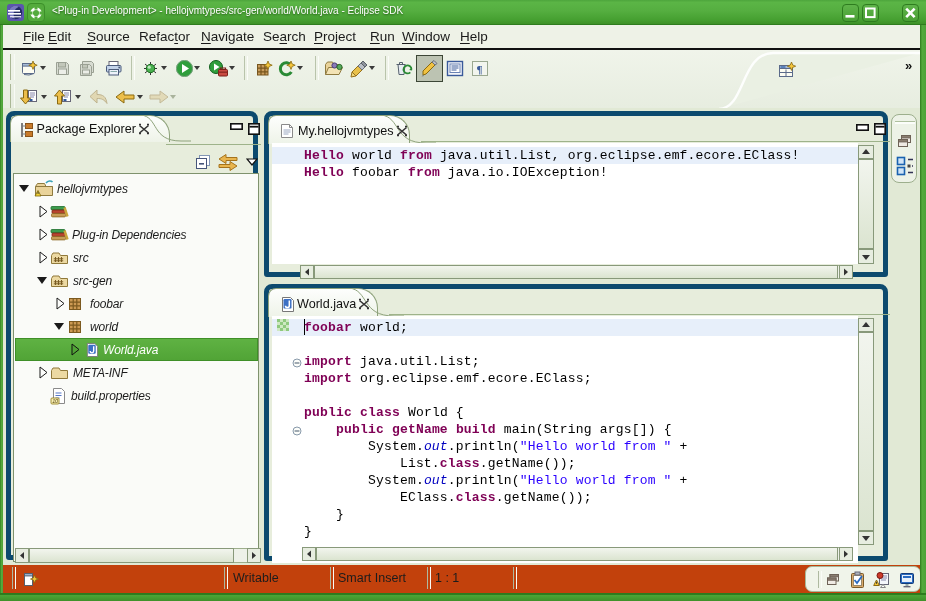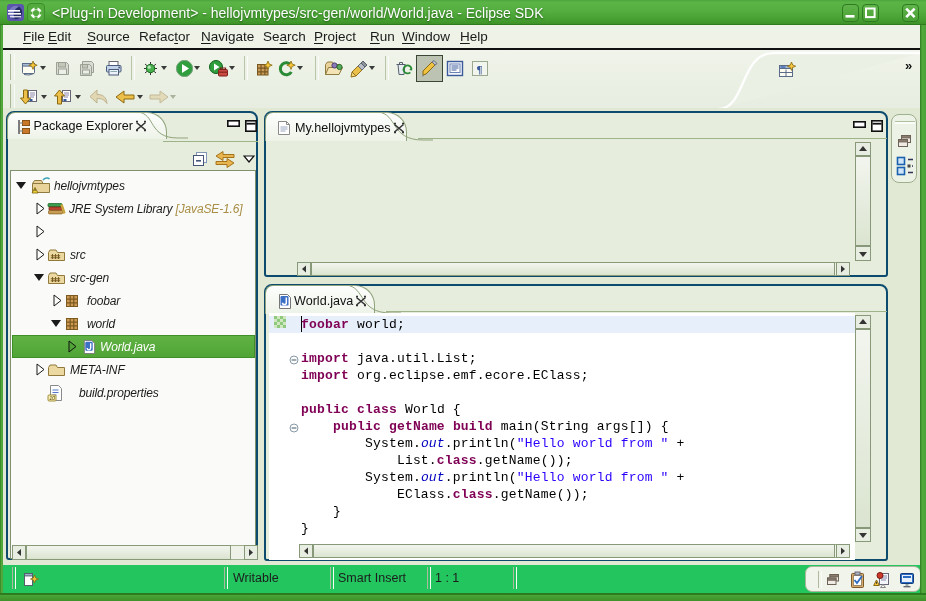--- a/index.html
+++ b/index.html
@@ -1,56 +1,56 @@
 <!DOCTYPE html>
 <html><head><meta charset="utf-8"><style>
 html,body{margin:0;padding:0;width:926px;height:601px;overflow:hidden;}
 body{font-family:"Liberation Sans",sans-serif;background:#4da139;position:relative;}
 .abs{position:absolute;}
 
 #titlebar{position:absolute;left:0;top:0;width:926px;height:25px;box-sizing:border-box;
  background:linear-gradient(180deg,#4da53c 0%,#5bb546 10%,#55ae40 45%,#46a031 82%,#3e9128 100%);
  border-bottom:1px solid #2e7c1e;}
-#titletext{position:absolute;left:52px;top:5px;font-size:14px;color:#fff;
+#titletext{position:absolute;left:52px;top:5px;font-size:10px;color:#fff;
  text-shadow:0 1px 2px rgba(20,70,10,.8);white-space:nowrap;}
 .winbtn{position:absolute;top:4px;width:17px;height:18px;border-radius:4px;
  background:linear-gradient(#5fb44a,#49a034);border:1px solid #2e7c1f;box-sizing:border-box;}
 
 #menubar{position:absolute;left:3px;top:25px;width:917px;height:23px;background:#eef2e7;
  border-bottom:2px solid #111;}
 .menuitem{position:absolute;top:4px;font-size:13.5px;color:#1a1a1a;white-space:nowrap;}
 .menuitem u{text-decoration:underline;text-underline-offset:2px;}
 
 #toolbar{position:absolute;left:3px;top:50px;width:917px;height:58px;
  background:linear-gradient(#f0f4ea,#e7ede0);}
 .tsep{position:absolute;width:2px;height:24px;border-left:1px solid #b9c4ab;border-right:1px solid #fbfcf9;}
 .thandle{position:absolute;width:3px;height:26px;border-left:1px solid #aab795;border-right:1px solid #f8faf5;}
 .drop{position:absolute;width:0;height:0;border-left:3.5px solid transparent;border-right:3.5px solid transparent;border-top:4px solid #3a3a3a;}
 .dropdim{border-top-color:#a9b39c;}
 
 #mainarea{position:absolute;left:3px;top:108px;width:917px;height:457px;background:#e1e9d5;}
 
-.panel{position:absolute;border:2px solid #0c4a6e;border-radius:8px 8px 3px 3px;background:#e7eddc;box-sizing:border-box;}
+.panel{position:absolute;border:5px solid #0c4a6e;border-radius:8px 8px 3px 3px;background:#e7eddc;box-sizing:border-box;}
 .tabactive{position:absolute;background:linear-gradient(#fdfefd,#eef3e8);border:1px solid #8fa37c;border-bottom:none;box-sizing:border-box;}
 
 #pkxContent{position:absolute;background:#fafbf8;border:1px solid #7f926d;box-sizing:border-box;font-style:italic;}
 .trow{position:absolute;height:23px;display:flex;align-items:center;font-size:12px;letter-spacing:-0.15px;color:#1c1c1c;white-space:nowrap;}
 
 .edwhite{position:absolute;background:#fff;}
 .codeline{white-space:pre;font-family:"Liberation Mono",monospace;font-size:13px;letter-spacing:0.19px;line-height:17px;color:#000;}
 .kw{color:#7f0055;font-weight:bold;}
 .str{color:#2a00ff;}
 .stat{color:#0000c0;font-style:italic;}
 .curline{position:absolute;background:#e7effa;}
 
 .sbtrack{position:absolute;background:#edf1e8;border:1px solid #9dae8c;box-sizing:border-box;}
 .sbthumb{position:absolute;background:linear-gradient(#f2f5ee,#dbe4d0);border:1px solid #88997a;box-sizing:border-box;}
 .sbbtn{position:absolute;background:#e7ede0;border:1px solid #88997a;box-sizing:border-box;}
 
-#statusbar{position:absolute;left:3px;top:565px;width:917px;height:28px;background:#22c55e;}
+#statusbar{position:absolute;left:3px;top:565px;width:917px;height:28px;background:#c2410c;}
 .ssep{position:absolute;top:2px;width:2px;height:22px;border-left:1px solid #aeb9a0;border-right:1px solid #fafcf7;}
 .stext{position:absolute;top:6px;font-size:12.5px;color:#1c1c1c;}
 #bottomedge{position:absolute;left:0;top:593px;width:926px;height:8px;background:linear-gradient(#2c7a1d,#2c7a1d 18%,#4aa436 30%,#3f9129);}
 
 #leftedge{position:absolute;left:0;top:25px;width:3px;height:568px;background:linear-gradient(90deg,#2c7a1d,#54ab3d 40%,#4da139);}
 #rightedge{position:absolute;left:920px;top:25px;width:6px;height:568px;background:linear-gradient(90deg,#2c7a1d,#54ab3d 35%,#4da139);}
 svg{display:block;}
 </style></head>
 <body>
 
@@ -340,26 +340,34 @@
           <path d="M3 6l7 5.5-7 5.5z" fill="#fcfdfb" stroke="#1a1a1a"></path>
         </svg>
       </div>
     <div class="trow" style="left:36px;top:26px;">
         <svg width="19" height="17" viewBox="0 0 19 17" class="libicon">
         <rect x="1" y="3.5" width="14" height="3.4" rx="1" fill="#3c9c4e" stroke="#1d6e2c" stroke-width=".8"></rect>
         <rect x="2" y="7" width="14" height="3.4" rx="1" fill="#b8452f" stroke="#7c2516" stroke-width=".8"></rect>
         <rect x="1.5" y="10.5" width="14" height="3.4" rx="1" fill="#c79c56" stroke="#8a6420" stroke-width=".8"></rect>
         <path d="M14.5 4.5l3 9" stroke="#caa53c" stroke-width="2.4"></path>
       </svg>
-      <span style="margin-left:3px">JRE System Library <span style="color:#a98e45">[JavaSE-1.6]</span></span>
       </div>
     <div class="trow" style="left:23px;top:49px;">
         <svg width="12" height="23" viewBox="0 0 12 23">
           <path d="M3 6l7 5.5-7 5.5z" fill="#fcfdfb" stroke="#1a1a1a"></path>
         </svg>
+      </div>
+    <div class="trow" style="left:36px;top:49px;">
+        <svg width="19" height="17" viewBox="0 0 19 17">
+        <rect x="1" y="3.5" width="14" height="3.4" rx="1" fill="#3c9c4e" stroke="#1d6e2c" stroke-width=".8"></rect>
+        <rect x="2" y="7" width="14" height="3.4" rx="1" fill="#b8452f" stroke="#7c2516" stroke-width=".8"></rect>
+        <rect x="1.5" y="10.5" width="14" height="3.4" rx="1" fill="#c79c56" stroke="#8a6420" stroke-width=".8"></rect>
+        <path d="M14.5 4.5l3 9" stroke="#caa53c" stroke-width="2.4"></path>
+      </svg>
+      <span style="margin-left:3px">Plug-in Dependencies</span>
       </div>
     <div class="trow" style="left:23px;top:72px;">
         <svg width="12" height="23" viewBox="0 0 12 23">
           <path d="M3 6l7 5.5-7 5.5z" fill="#fcfdfb" stroke="#1a1a1a"></path>
         </svg>
       </div>
     <div class="trow" style="left:36px;top:72px;">
         <svg width="19" height="17" viewBox="0 0 19 17">
         <path d="M1.5 14.5v-8l1.5-2.5h6l1.5 2.5h7v8z" fill="#ecd9a2" stroke="#90793a"></path>
         <g stroke="#7a5c23" stroke-width="1">
@@ -440,21 +448,21 @@
       </div>
     <div class="trow" style="left:36px;top:210px;">
         <svg width="17" height="18" viewBox="0 0 17 18">
         <path d="M3.5 1.5h8l3 3v12h-11z" fill="#fff" stroke="#8a8a8a"></path>
         <g stroke="#5577c8" stroke-width="1.2">
             <path d="M5.5 6h6M5.5 8.5h6M5.5 11h4"></path>
           </g>
         <rect x="1" y="11" width="8" height="6" rx="1" fill="#f6edb4" stroke="#9a8629" stroke-width=".9"></rect>
         <text x="2.2" y="16" font-size="5.5" fill="#5a4a10" font-family="Liberation Sans">10</text>
       </svg>
-      <span style="margin-left:15px">build.properties</span>
+      <span style="margin-left:4px">build.properties</span>
       </div>
 
     <div class="sbtrack" style="left:1px;top:374px;width:244px;height:15px"></div>
     <div class="sbbtn" style="left:1px;top:374px;width:14px;height:15px">
         <svg width="12" height="13" viewBox="0 0 12 13">
           <path d="M8 3l-4 3.5 4 3.5z" fill="#333"></path>
         </svg>
       </div>
     <div class="sbbtn" style="left:233px;top:374px;width:14px;height:15px">
         <svg width="12" height="13" viewBox="0 0 12 13">
@@ -485,20 +493,25 @@
 
   <svg class="abs" style="left:587px;top:8px" width="13" height="7" viewBox="0 0 13 7">
       <rect x="0.8" y="0.8" width="11.4" height="5.4" fill="#fff" stroke="#111" stroke-width="1.6"></rect>
     </svg>
   <svg class="abs" style="left:605px;top:7px" width="12" height="12" viewBox="0 0 12 12">
       <rect x="0.8" y="0.8" width="10.4" height="10.4" fill="#fff" stroke="#111" stroke-width="1.6"></rect>
       <rect x="1.5" y="2.8" width="9" height="1.8" fill="#111"></rect>
     </svg>
   <div class="abs" style="left:152px;top:25px;width:469px;height:1px;background:#9eb38a"></div>
 
+  <div class="edwhite" style="left:3px;top:26.5px;width:586px;height:121.5px">
+    <div class="curline" style="left:0;top:4.5px;width:586px;height:17px"></div>
+    <div class="codeline abs" style="left:32px;top:4.5px"><span class="kw">Hello</span> world <span class="kw">from</span> java.util.List, org.eclipse.emf.ecore.EClass!</div>
+    <div class="codeline abs" style="left:32px;top:21.5px"><span class="kw">Hello</span> foobar <span class="kw">from</span> java.io.IOException!</div>
+  </div>
 
   <div class="sbtrack" style="left:589px;top:29px;width:16px;height:119px"></div>
   <div class="sbbtn" style="left:589px;top:29px;width:16px;height:14px">
       <svg width="14" height="12" viewBox="0 0 14 12">
         <path d="M7 3l4 5H3z" fill="#333"></path>
       </svg>
     </div>
   <div class="sbbtn" style="left:589px;top:133px;width:16px;height:15px">
       <svg width="14" height="13" viewBox="0 0 14 13">
         <path d="M7 10L3 5h8z" fill="#333"></path>

